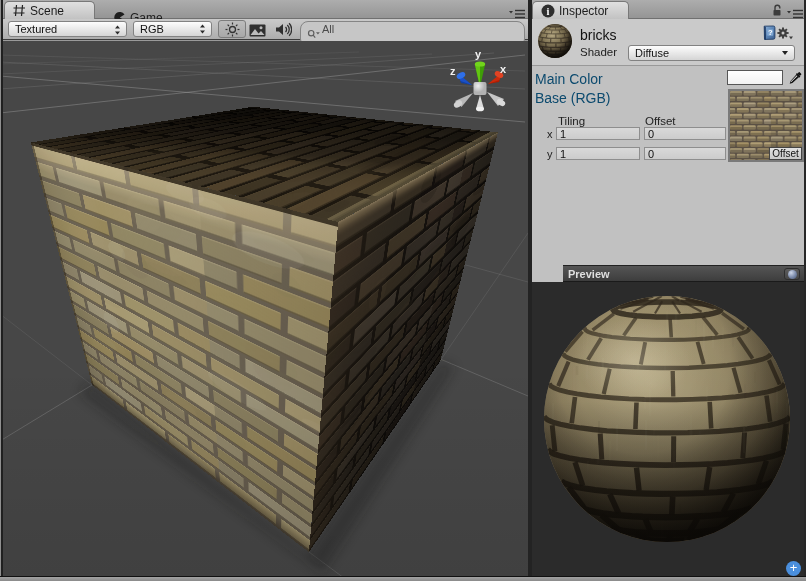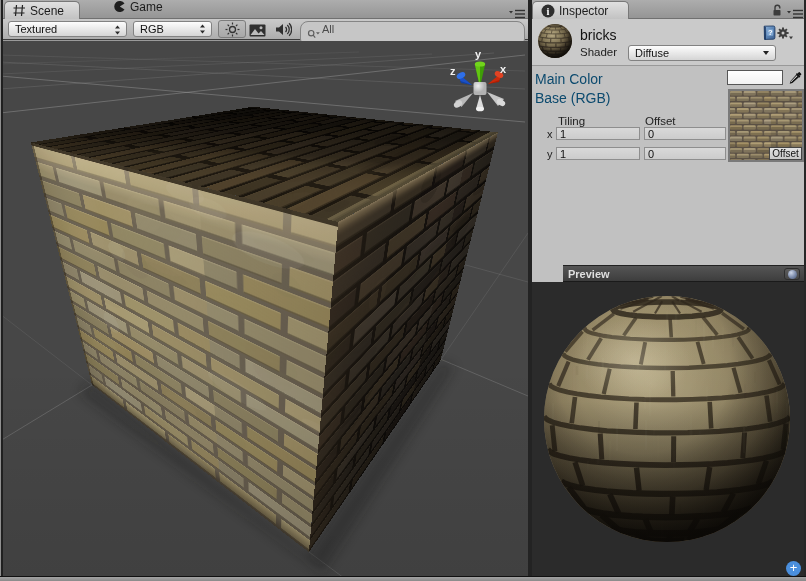--- a/index.html
+++ b/index.html
@@ -1,34 +1,34 @@
 <!DOCTYPE html>
 <html><head><meta charset="utf-8"><style>
 * { margin:0; padding:0; box-sizing:border-box; }
 body { width:806px; height:581px; font-family:"Liberation Sans",sans-serif; background:#1f1f1f; position:relative; overflow:hidden; }
 .abs { position:absolute; }
 #scenepane { left:3px; top:0; width:525px; height:576px; background:#9a9a9a; }
 #insppane  { left:532px; top:0; width:272px; height:576px; background:#c1c1c1; }
 .tabbar { position:absolute; left:0; top:0; right:0; height:19px; background:linear-gradient(#adadad,#959595); border-bottom:1px solid #707070; }
 .tab { position:absolute; top:1px; height:18px; background:linear-gradient(#e0e0e0,#c2c2c2); border:1px solid #787878; border-bottom:none; border-radius:5px 5px 0 0; display:flex; align-items:center; padding:0 8px; font-size:12px; color:#1c1c1c; }
-.tablabel { position:absolute; top:0; height:35px; display:flex; align-items:flex-start; font-size:12px; color:#1c1c1c; }
+.tablabel { position:absolute; top:0; height:35px; display:flex; align-items:center; font-size:12px; color:#1c1c1c; }
 #toolbar { position:absolute; left:0; top:19px; right:0; height:21px; background:linear-gradient(#cacaca,#adadad); border-bottom:1px solid #3d3d3d; }
 .dd { position:absolute; top:2px; height:16px; background:linear-gradient(#fdfdfd,#d5d5d5); border:1px solid #828282; border-radius:3px; font-size:11px; color:#111; display:flex; align-items:center; padding:0 6px; }
 #scene { position:absolute; left:0; top:41px; width:525px; height:535px; background:#474747; overflow:hidden; }
 .face { position:absolute; left:0; top:0; width:400px; height:560px; transform-origin:0 0; }
 #ihead { position:absolute; left:0; top:19px; right:0; height:47px; background:#cacaca; border-bottom:1px solid #999; }
 .ilabel { position:absolute; font-size:14px; color:#0c4a6e; }
 .field { position:absolute; height:13px; background:linear-gradient(#d9d9d9,#cccccc); border:1px solid #8e8e8e; font-size:11px; color:#111; padding:0 3px; line-height:12px; }
 #prevhead { position:absolute; left:532px; top:265px; width:272px; height:17px; background:linear-gradient(#555,#3d3d3d); border-top:1px solid #222; border-bottom:1px solid #1a1a1a; color:#dfdfdf; font-size:11px; font-weight:bold; line-height:16px; padding-left:5px;margin-left:31px; }
 #prevbody { position:absolute; left:532px; top:282px; width:272px; height:294px; background:#2b2b2b; overflow:hidden; }
 </style></head><body>
 
 <div class="abs" id="scenepane">
   <div class="tabbar">
-    <div class="tab" style="left:1px; width:76px;"><span style="margin-right:4px;display:flex">
+    <div class="tab" style="left:1px; width:91px;"><span style="margin-right:4px;display:flex">
           <svg width="13" height="13" viewBox="0 0 13 13">
             <g stroke="#222" stroke-width="1.2" fill="none">
 <path d="M3.5 1 L2.5 12 M9.5 1 L8.5 12 M0.5 4 L12 4 M0.5 9 L11.5 9"></path>
             </g>
           </svg>
         </span>Scene</div>
     <div class="tablabel" style="left:110px;"><span style="margin-right:4px;display:flex">
           <svg width="13" height="13" viewBox="0 0 13 13">
             <path d="M11.5 3.4 A5.6 5.6 0 1 0 11.5 9.6 L6.8 6.5 Z" fill="#1e1e1e"></path>
           </svg>
@@ -720,21 +720,21 @@
 <path d="M-9.1 13.2 L-6.8 15.2" stroke="#3a3126" stroke-width="1.3" fill="none" opacity="0.92"></path>
 <path d="M5.0 15.7 L2.9 16.7" stroke="#3a3126" stroke-width="1.4" fill="none" opacity="0.94"></path>
 <path d="M0.4 16.0 L0.2 16.9" stroke="#3a3126" stroke-width="1.4" fill="none" opacity="0.94"></path>
 <path d="M-4.3 15.8 L-2.5 16.8" stroke="#3a3126" stroke-width="1.4" fill="none" opacity="0.94"></path>
 </g>
             <circle cx="18" cy="18" r="17" fill="url(#ssd)"></circle>
           </g>
 </svg></div>
     <div class="abs" style="left:48px;top:8px;font-size:14px;color:#111;">bricks</div>
     <div class="abs" style="left:48px;top:27px;font-size:11.5px;color:#222;">Shader</div>
-    <div class="dd" style="left:96px;top:26px;width:148px;height:16px;">Diffuse<span style="position:absolute;right:6px;top:5px;width:0;height:0;border-left:3.5px solid transparent;border-right:3.5px solid transparent;border-top:4.5px solid #222;"></span></div>
+    <div class="dd" style="left:96px;top:26px;width:167px;height:16px;">Diffuse<span style="position:absolute;right:6px;top:5px;width:0;height:0;border-left:3.5px solid transparent;border-right:3.5px solid transparent;border-top:4.5px solid #222;"></span></div>
     <div class="abs" style="left:229px;top:6px;"><svg width="16" height="16" viewBox="0 0 16 16">
 <defs>
             <linearGradient id="bkcv" x1="0" y1="0" x2="1" y2="1">
               <stop offset="0" stop-color="#8fb3d9"></stop>
               <stop offset="0.5" stop-color="#5b84b5"></stop>
               <stop offset="1" stop-color="#3c5f8f"></stop>
             </linearGradient>
           </defs>
 <path d="M3.2 1.2 L12.2 1.0 A1.6 1.6 0 0 1 13.9 2.6 L13.9 12.6 A1.6 1.6 0 0 1 12.3 14.2 L3.5 14.4 Z" fill="url(#bkcv)" stroke="#1d3a63" stroke-width="0.9"></path>
 <path d="M3.2 1.2 L4.8 1.9 L5.0 15 L3.5 14.4 Z" fill="#1f3c66"></path>

